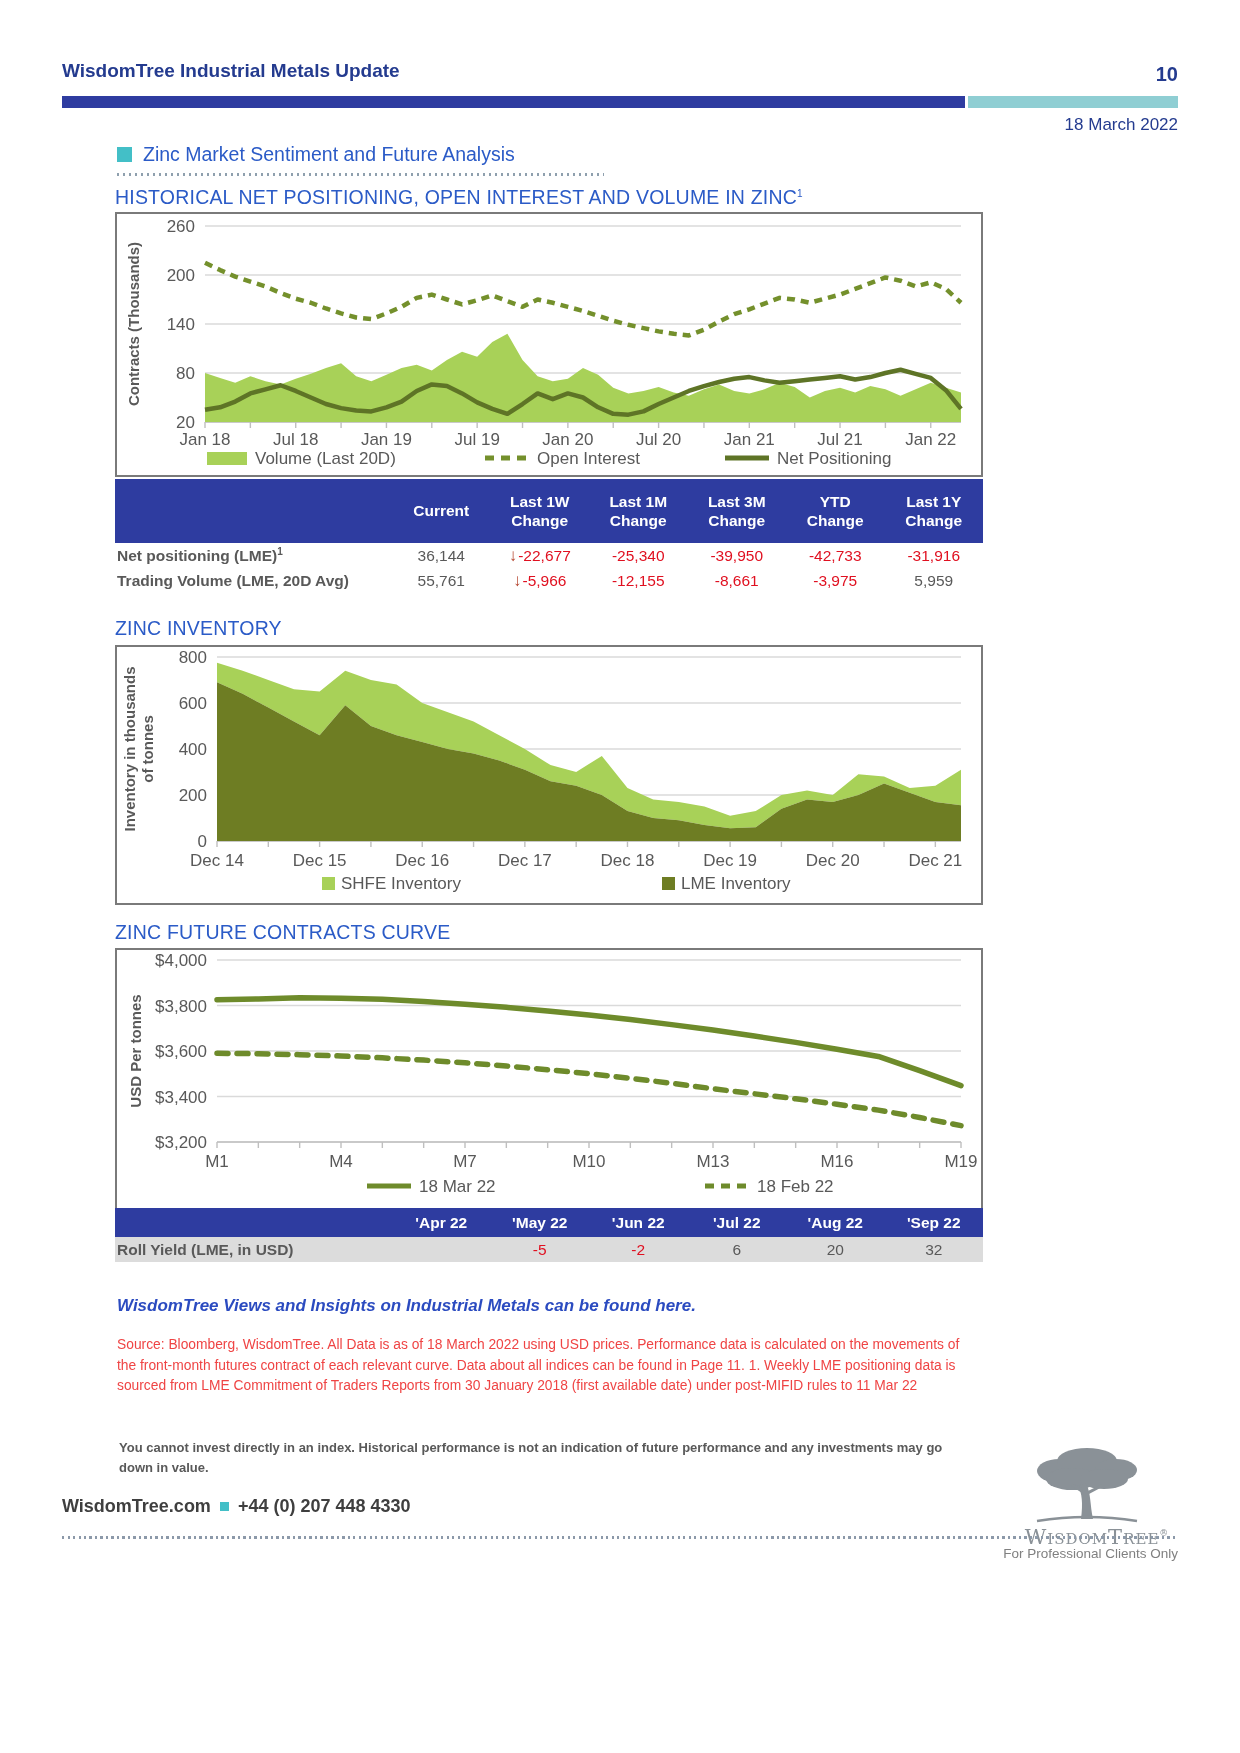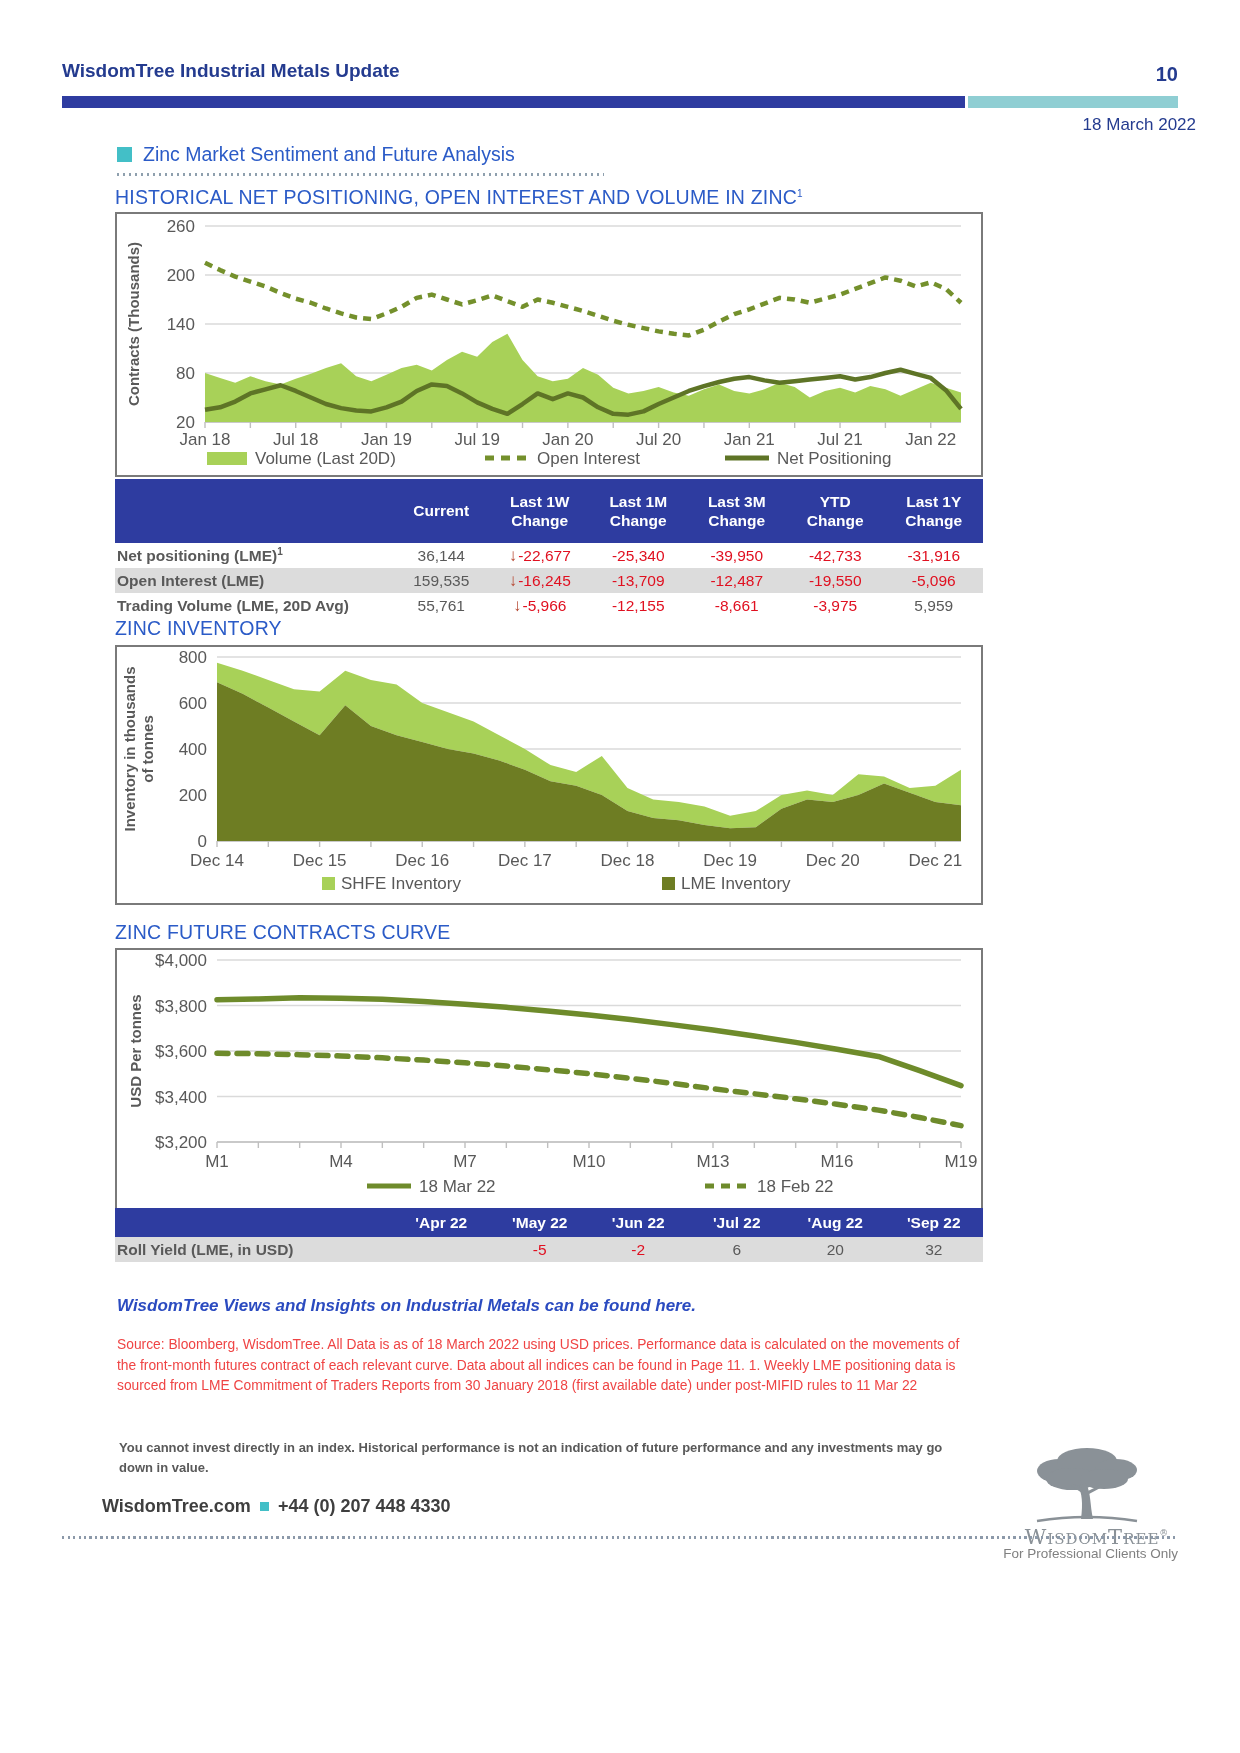--- a/index.html
+++ b/index.html
@@ -5,21 +5,21 @@
   html,body{margin:0;padding:0;background:#fff;}
   .page{position:relative;width:1240px;height:1753px;background:#ffffff;
         font-family:"Liberation Sans",sans-serif;overflow:hidden;}
 
   
   .hdr-title{position:absolute;left:62px;top:60px;font-size:19px;font-weight:bold;color:#243B8F;}
   .hdr-page{position:absolute;right:62px;top:63px;font-size:20px;font-weight:bold;color:#243B8F;}
   .hdr-bar{position:absolute;left:62px;top:96px;width:1116px;height:12px;display:flex;gap:3px;}
   .hdr-bar .bluepart{width:903px;background:#2E3CA0;}
   .hdr-bar .tealpart{flex:1;background:#8FCED3;}
-  .hdr-date{position:absolute;right:44px;top:115px;font-size:17px;color:#243B8F;}
+  .hdr-date{position:absolute;right:62px;top:115px;font-size:17px;color:#243B8F;}
 
   
   .section-head{position:absolute;left:117px;top:143px;display:flex;align-items:center;gap:11px;}
   .section-sq{width:15px;height:15px;background:#43BFC7;}
   .section-title{font-size:19.5px;color:#2B5BC7;}
   .section-dots{position:absolute;left:117px;top:173px;width:487px;height:3px;
     background-image:repeating-linear-gradient(90deg,#8FA0AE 0,#8FA0AE 2.5px,transparent 2.5px,transparent 6px);}
 
   
   .chart-title{position:absolute;left:115px;font-size:19.5px;color:#2B5BC7;letter-spacing:.2px;}
@@ -43,21 +43,21 @@
   sup{font-size:10px;}
 
   
   .views-line{position:absolute;left:117px;top:1296px;font-size:17px;font-weight:bold;font-style:italic;color:#2B4BC0;}
   .views-line .lnk{color:#2B4BC0;}
   .src{position:absolute;left:117px;top:1335px;width:852px;font-size:13.8px;line-height:1.5;color:#ef4444;}
   .disc{position:absolute;left:119px;top:1438px;width:845px;font-size:13px;line-height:1.5;font-weight:bold;color:#595959;}
 
   
   .footer-contact{position:absolute;left:62px;top:1496px;display:flex;align-items:center;gap:9px;
-    font-size:18px;font-weight:bold;color:#3F3F3F;margin-left:40px;}
+    font-size:18px;font-weight:bold;color:#3F3F3F;}
   .footer-sq{width:9px;height:9px;background:#43BFC7;}
   .logo{position:absolute;right:58px;top:1441px;width:170px;text-align:center;color:#8A9197;}
   .logo-word{font-family:"DejaVu Serif",serif;font-variant:small-caps;font-size:21px;letter-spacing:1px;color:#8A9197;margin-top:-2px;}
   .logo-word sup{font-size:9px;}
   .footer-dots{position:absolute;left:62px;top:1536px;width:1116px;height:3px;
     background-image:repeating-linear-gradient(90deg,#8C99A9 0,#8C99A9 2px,transparent 2px,transparent 5.5px);}
   .clients{position:absolute;right:62px;top:1546px;font-size:13.5px;color:#808080;}
 </style>
 </head>
 <body>
@@ -159,29 +159,20 @@
       </div>
       <div class="t-row">
         <div class="t-label">Net positioning (LME)<sup>1</sup></div>
         <div><span>36,144</span></div>
         <div><span class="arr">↓</span><span class="neg">-22,677</span></div>
         <div><span class="neg">-25,340</span></div>
         <div><span class="neg">-39,950</span></div>
         <div><span class="neg">-42,733</span></div>
         <div><span class="neg">-31,916</span></div>
       </div>
-      <div class="t-row shaded">
-        <div class="t-label">Open Interest (LME)</div>
-        <div><span>159,535</span></div>
-        <div><span class="arr">↓</span><span class="neg">-16,245</span></div>
-        <div><span class="neg">-13,709</span></div>
-        <div><span class="neg">-12,487</span></div>
-        <div><span class="neg">-19,550</span></div>
-        <div><span class="neg">-5,096</span></div>
-      </div>
       <div class="t-row">
         <div class="t-label">Trading Volume (LME, 20D Avg)</div>
         <div><span>55,761</span></div>
         <div><span class="arr">↓</span><span class="neg">-5,966</span></div>
         <div><span class="neg">-12,155</span></div>
         <div><span class="neg">-8,661</span></div>
         <div><span class="neg">-3,975</span></div>
         <div><span>5,959</span></div>
       </div>
     </div>

